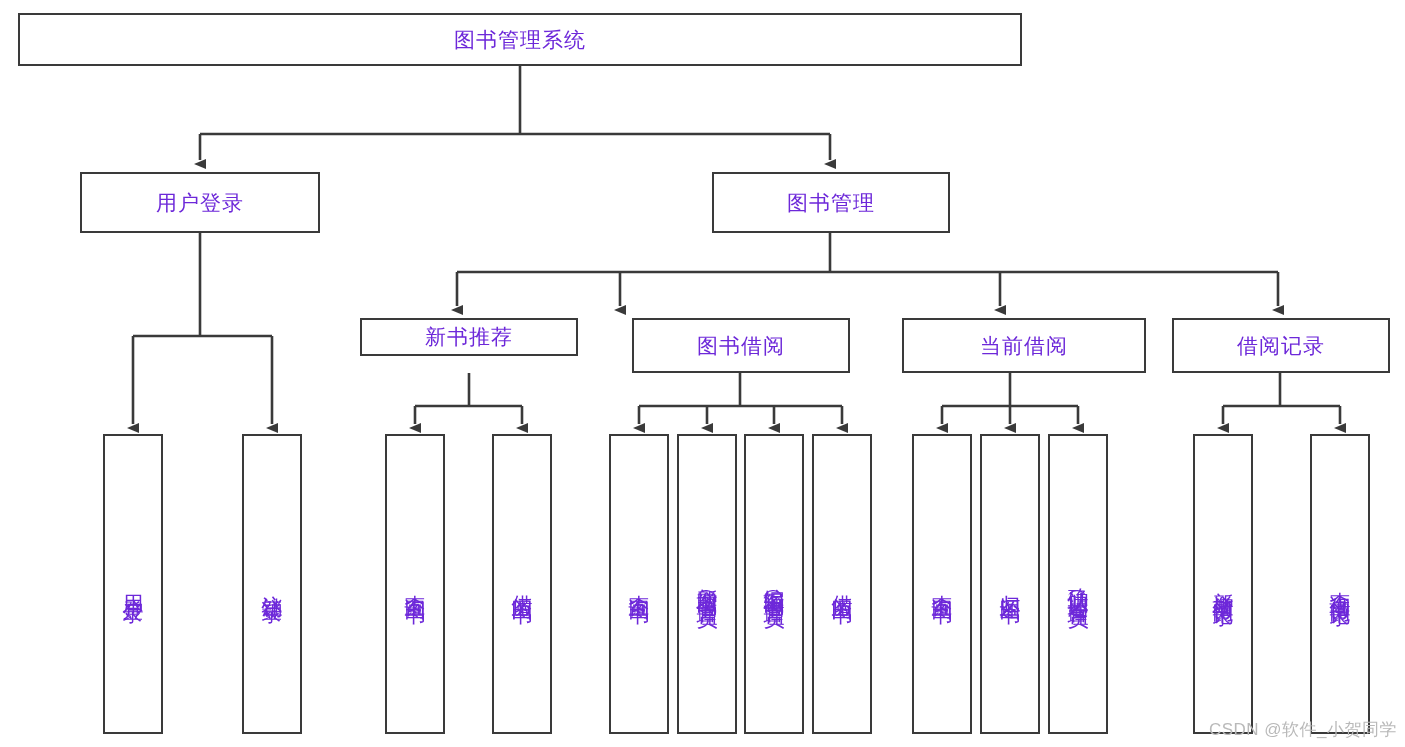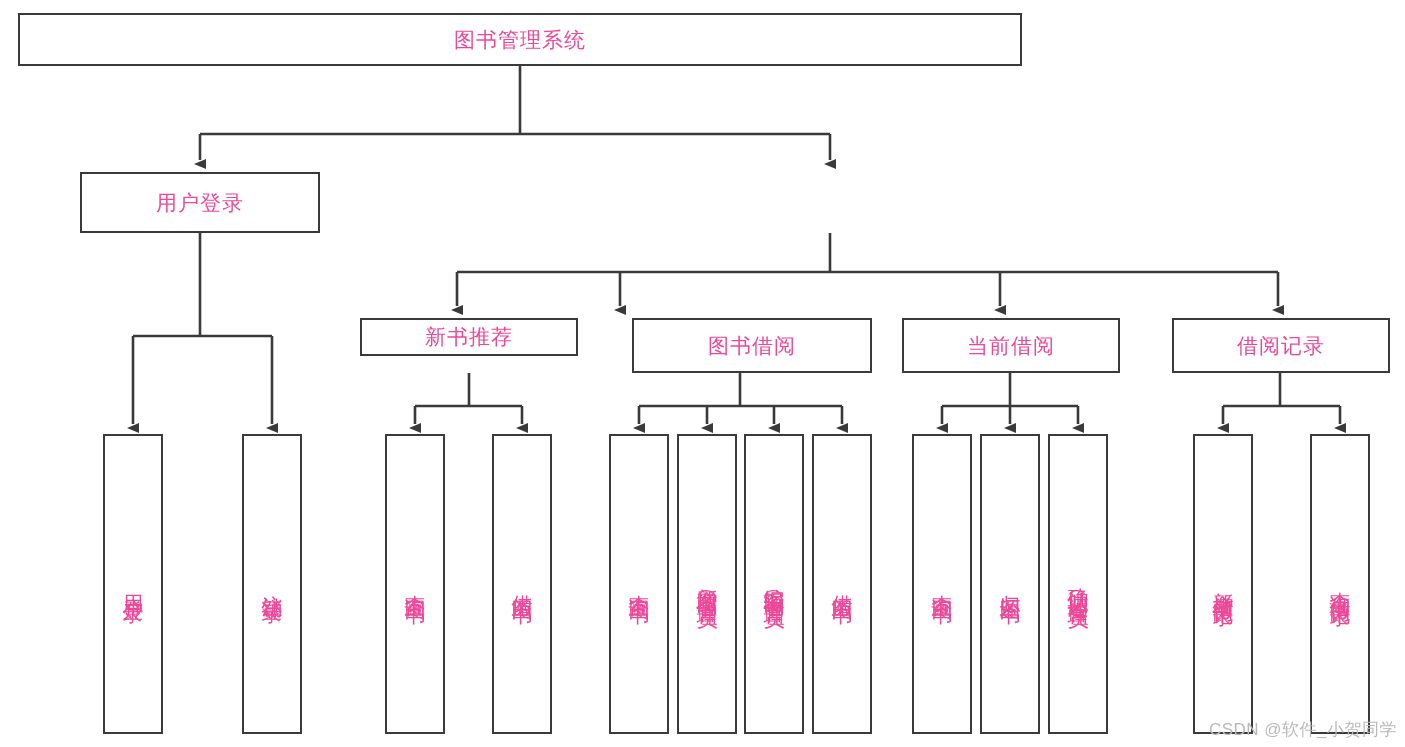--- a/index.html
+++ b/index.html
@@ -18,21 +18,21 @@
     overflow: hidden;
   }
   .node {
     position: absolute;
     box-sizing: border-box;
     border: 2px solid #3a3a3a;
     background: #ffffff;
     display: flex;
     align-items: center;
     justify-content: center;
-    color: #ec4899;
+    color: #6d28d9;
   }
   .node.horiz {
     font-size: 21px;
     line-height: 1.2;
     white-space: nowrap;
     letter-spacing: 1px;
   }
   .node.vert {
     writing-mode: vertical-rl;
     text-orientation: upright;
@@ -121,28 +121,31 @@
     </g>
   </svg>
 
   <div class="node horiz" style="left:18px; top:13px; width:1004px; height:53px;">
     <span>图书管理系统</span>
   </div>
 
   <div class="node horiz" style="left:80px; top:172px; width:240px; height:61px;">
     <span>用户登录</span>
   </div>
+  <div class="node horiz" style="left:712px; top:172px; width:238px; height:61px;">
+    <span>图书管理</span>
+  </div>
 
   <div class="node horiz" style="left:360px; top:318px; width:218px; height:38px;">
     <span>新书推荐</span>
   </div>
-  <div class="node horiz" style="left:632px; top:318px; width:240px; height:55px;">
+  <div class="node horiz" style="left:632px; top:318px; width:218px; height:55px;">
     <span>图书借阅</span>
   </div>
-  <div class="node horiz" style="left:902px; top:318px; width:218px; height:55px;">
+  <div class="node horiz" style="left:902px; top:318px; width:244px; height:55px;">
     <span>当前借阅</span>
   </div>
   <div class="node horiz" style="left:1172px; top:318px; width:218px; height:55px;">
     <span>借阅记录</span>
   </div>
 
   <div class="node vert" style="left:103px; top:434px; width:60px; height:300px;">
     <span class="vtext">用户登录</span>
   </div>
   <div class="node vert" style="left:242px; top:434px; width:60px; height:300px;">

